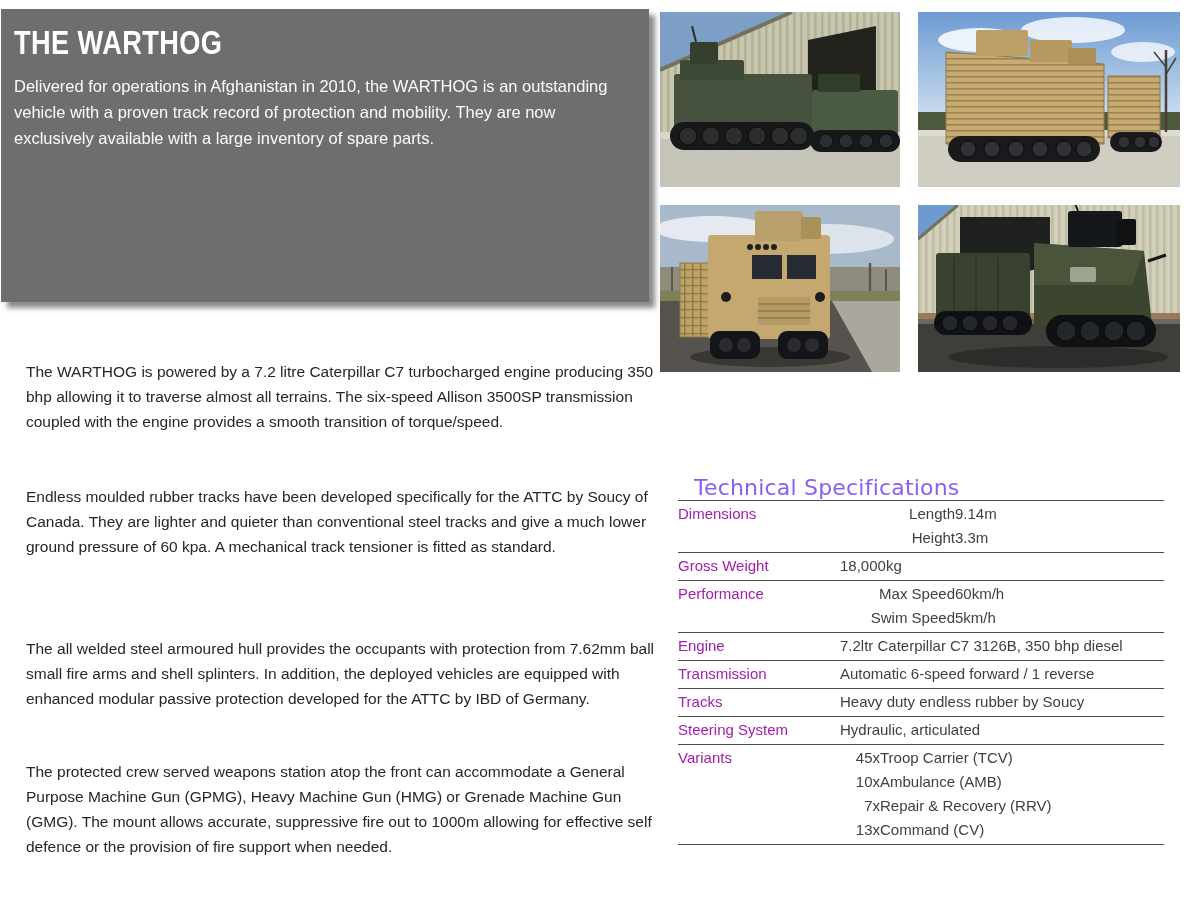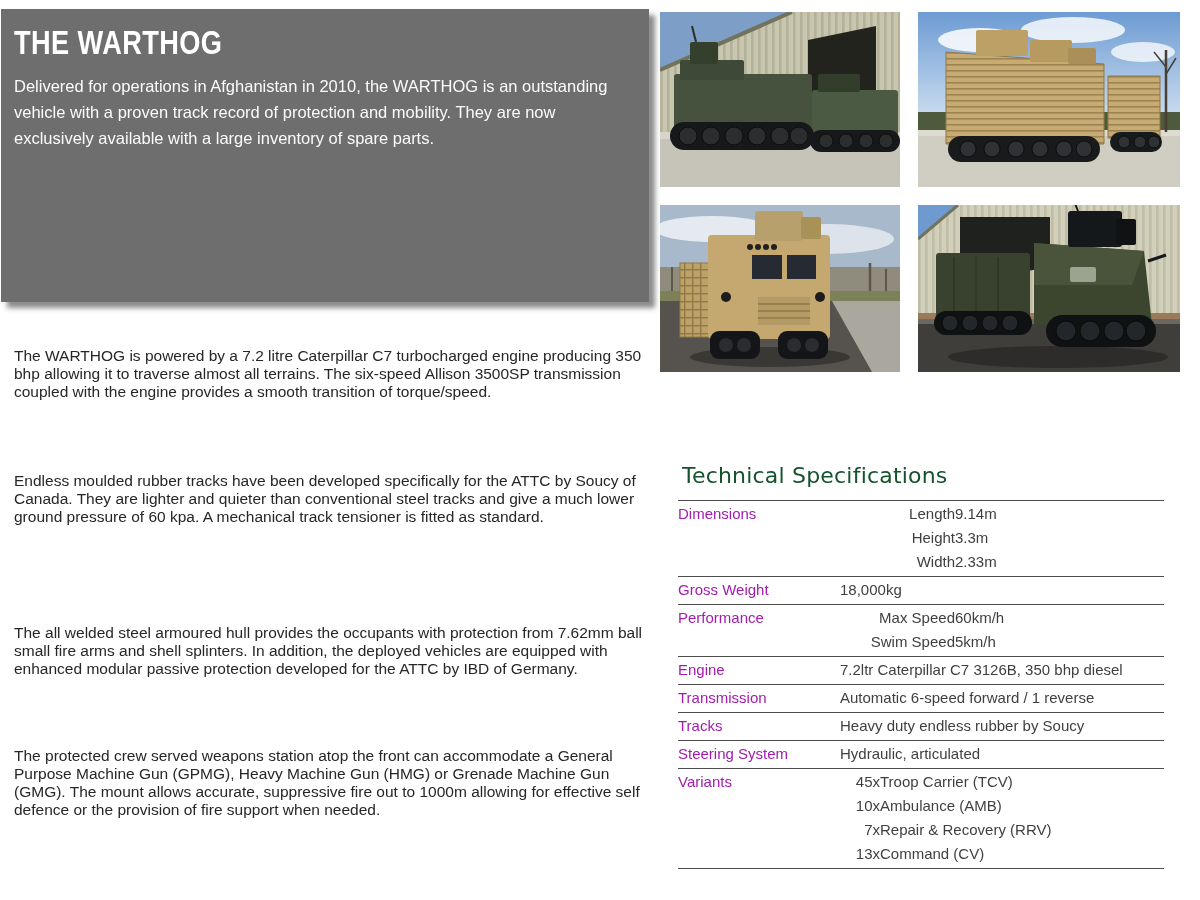--- a/index.html
+++ b/index.html
@@ -18,28 +18,28 @@
 
   
   figure.photo{position:absolute;margin:0;padding:0;overflow:hidden;background:#ccc;}
   figure.photo svg{display:block;width:100%;height:100%;}
   #photo1{left:660px;top:12px;width:240px;height:175px;}
   #photo2{left:918px;top:12px;width:262px;height:175px;}
   #photo3{left:660px;top:205px;width:240px;height:167px;}
   #photo4{left:918px;top:205px;width:262px;height:167px;}
 
   
-  .bodycol p{position:absolute;left:14px;width:636px;margin:0;
-             font-size:15.5px;line-height:18px;color:#262626;}
+  .bodycol p{position:absolute;left:14px;width:636px;margin:12px;
+             font-size:15.5px;line-height:25px;color:#262626;}
   #bp0{top:347px;} #bp1{top:472px;} #bp2{top:624px;} #bp3{top:747px;}
 
   
-  .specs-heading{position:absolute;left:678px;top:459px;margin:4px;
+  .specs-heading{position:absolute;left:678px;top:459px;margin:16px;
                  font-family:"DejaVu Sans","Liberation Sans",sans-serif;
-                 font-size:22px;font-weight:400;color:#14532d;letter-spacing:.2px;text-align:right;}
+                 font-size:22px;font-weight:400;color:#8b5cf6;letter-spacing:.2px;text-align:right;}
   .spec-table{position:absolute;left:678px;top:500px;width:486px;
               border-bottom:1px solid #4d4d4d;color:#3f3f3f;font-size:15px;}
   .spec-row{display:flex;border-top:1px solid #4d4d4d;padding:1px 0 2px 0;}
   .spec-label{flex:0 0 162px;width:162px;line-height:24px;color:#a21caf;}
   .spec-lines{flex:1;min-width:0;}
   .spec-line{display:flex;line-height:24px;}
   .spec-k{display:block;text-align:right;}
   .k-wide{flex:0 0 115px;width:115px;}
   .k-narrow{flex:0 0 40px;width:40px;}
   .spec-v{flex:1;min-width:0;}
@@ -228,24 +228,20 @@
         <div class="spec-label">Dimensions</div>
         <div class="spec-lines">
           <div class="spec-line">
             <span class="spec-k k-wide">Length</span>
             <span class="spec-v">9.14m</span>
           </div>
           <div class="spec-line">
             <span class="spec-k k-wide">Height</span>
             <span class="spec-v">3.3m</span>
           </div>
-          <div class="spec-line">
-            <span class="spec-k k-wide">Width</span>
-            <span class="spec-v">2.33m</span>
-          </div>
         </div>
       </div>
       <div class="spec-row">
         <div class="spec-label">Gross Weight</div>
         <div class="spec-lines">
           <div class="spec-line">
             <span class="spec-v">18,000kg</span>
           </div>
         </div>
       </div>

